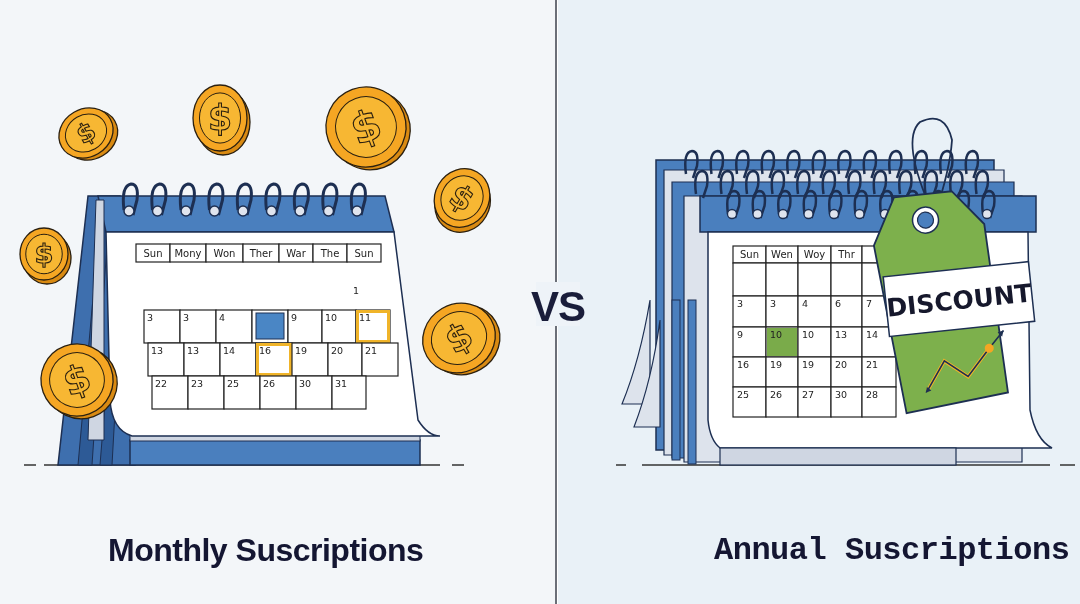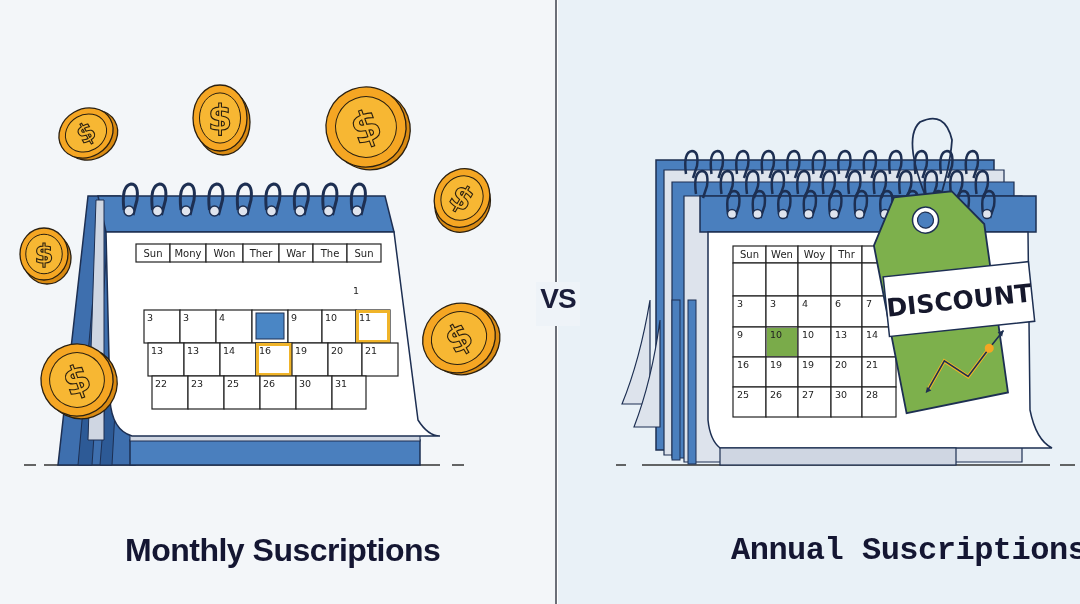--- a/index.html
+++ b/index.html
@@ -1,23 +1,23 @@
 <!DOCTYPE html>
 <html><head>
 <meta charset="utf-8">
 <style>
   html,body{margin:0;padding:0;}
   body{width:1080px;height:604px;position:relative;overflow:hidden;font-family:"Liberation Sans",sans-serif;}
   .panel{position:absolute;top:0;height:604px;}
   .panel-left{left:0;width:556px;background:#f3f6f9;}
   .panel-right{left:558px;width:522px;background:#e9f1f7;}
   .divider{position:absolute;left:555px;top:0;width:2px;height:604px;background:#6b6f78;}
-  .vs{position:absolute;left:530px;top:283px;width:56px;text-align:center;font-weight:bold;font-size:28px;color:#1a1d3a;background:transparent;letter-spacing:-1px;}
+  .vs{position:absolute;left:530px;top:283px;width:56px;text-align:center;font-weight:bold;font-size:42px;color:#1a1d3a;background:transparent;letter-spacing:-1px;}
   .vs-bg{position:absolute;left:536px;top:282px;width:44px;height:44px;background:#eef3f8;}
-  .caption{position:absolute;top:532px;font-weight:bold;font-size:32px;color:#141632;white-space:nowrap;letter-spacing:-0.5px;margin-left:17px;}
+  .caption{position:absolute;top:532px;font-weight:bold;font-size:32px;color:#141632;white-space:nowrap;letter-spacing:-0.5px;}
   .caption-left{left:108px;}
   .caption-right{left:714px;font-family:Liberation Mono, monospace;}
   svg{position:absolute;left:0;top:0;}
   .cal-text{font-family:"DejaVu Sans",sans-serif;font-size:10px;fill:#222;}
   .num-text{font-family:"DejaVu Sans",sans-serif;font-size:9.5px;fill:#222;}
   .discount-text{font-family:"DejaVu Sans",sans-serif;font-weight:bold;font-size:25px;fill:#16182c;}
 </style>
 </head>
 <body>
 

